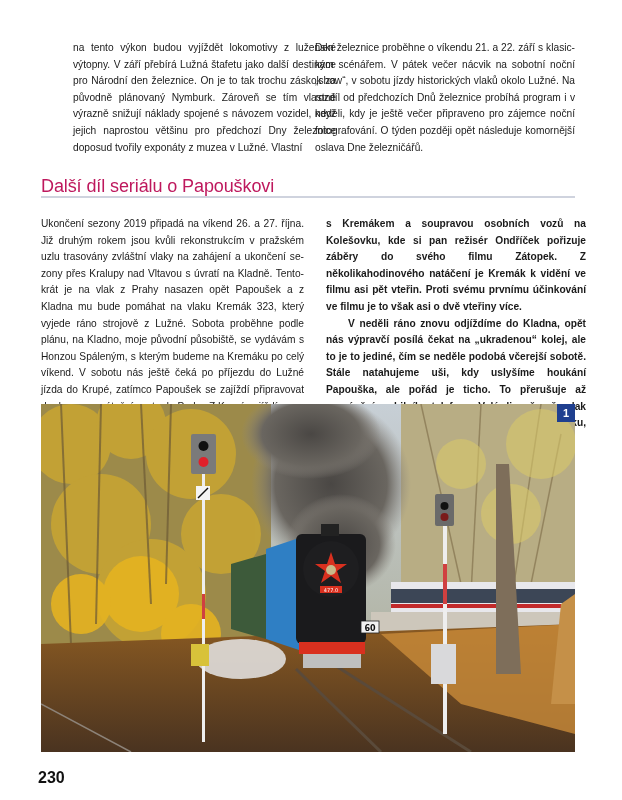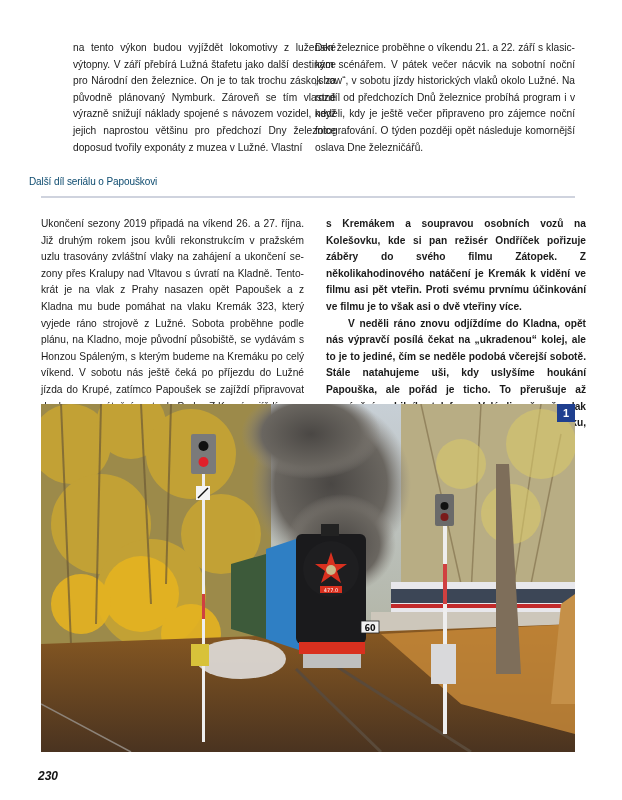--- a/index.html
+++ b/index.html
@@ -6,31 +6,31 @@
   body { width: 622px; height: 800px; position: relative; overflow: hidden;
          font-family: "Liberation Sans", "DejaVu Sans", sans-serif; color: #1a1a1a; }
   .col { position: absolute; font-size: 10.2px; line-height: 16.6px; text-align: justify;
          hyphens: manual; }
   .col p { margin: 0; }
   .col p.indent { text-indent: 22px; }
   #top-left  { left: 41px;  top: 40px;  width: 263px; margin-left: 32px; }
   #top-right { left: 315px; top: 40px;  width: 260px; }
   #sec-left  { left: 41px;  top: 216px; width: 263px; }
   #sec-right { left: 326px; top: 216px; width: 260px; font-weight: bold; }
-  #section-title { position: absolute; left: 29px; top: 176px; font-size: 10px;
-                   color: #0c4a6e; letter-spacing: -0.1px; }
+  #section-title { position: absolute; left: 41px; top: 176px; font-size: 18px;
+                   color: #be185d; letter-spacing: -0.1px; }
   #section-rule { position: absolute; left: 41px; top: 196px; width: 534px; height: 2px;
                   background: #cfd3de; }
   #photo { position: absolute; left: 41px; top: 404px; width: 534px; height: 348px; overflow: hidden; }
   #photo svg { display: block; }
   #figure-badge { position: absolute; right: 0; top: 0; width: 18px; height: 18px;
                   background: #1f3f8f; color: #ffffff; font-weight: bold; font-size: 11px;
                   line-height: 18px; text-align: center; }
-  #page-number { position: absolute; left: 38px; top: 769px; font-size: 12px;
-                 font-weight: bold; color: #111; font-style: italic; }
+  #page-number { position: absolute; left: 38px; top: 769px; font-size: 16px;
+                 font-weight: bold; color: #111; }
 </style>
 </head>
 <body>
 
 <div id="top-left" class="col">
   <p>na tento výkon budou vyjíždět lokomotivy z lužen­ské výtopny. V září přebírá Lužná štafetu jako další destinace pro Národní den železnice. On je to tak trochu záskok za původně plánovaný Nymburk. Zároveň se tím vlast­ně výrazně snižují náklady spojené s návozem vozidel, když jejich naprostou většinu pro předchozí Dny želez­nice doposud tvořily exponáty z muzea v Lužné. Vlastní</p>
 </div>
 <div id="top-right" class="col">
   <p>Den železnice proběhne o víkendu 21. a 22. září s klasic­kým scénářem. V pátek večer nácvik na sobotní noční „show“, v sobotu jízdy historických vlaků okolo Lužné. Na rozdíl od předchozích Dnů železnice probíhá pro­gram i v neděli, kdy je ještě večer připraveno pro zájem­ce noční fotografování. O týden později opět následuje komornější oslava Dne železničářů.</p>
 </div>

